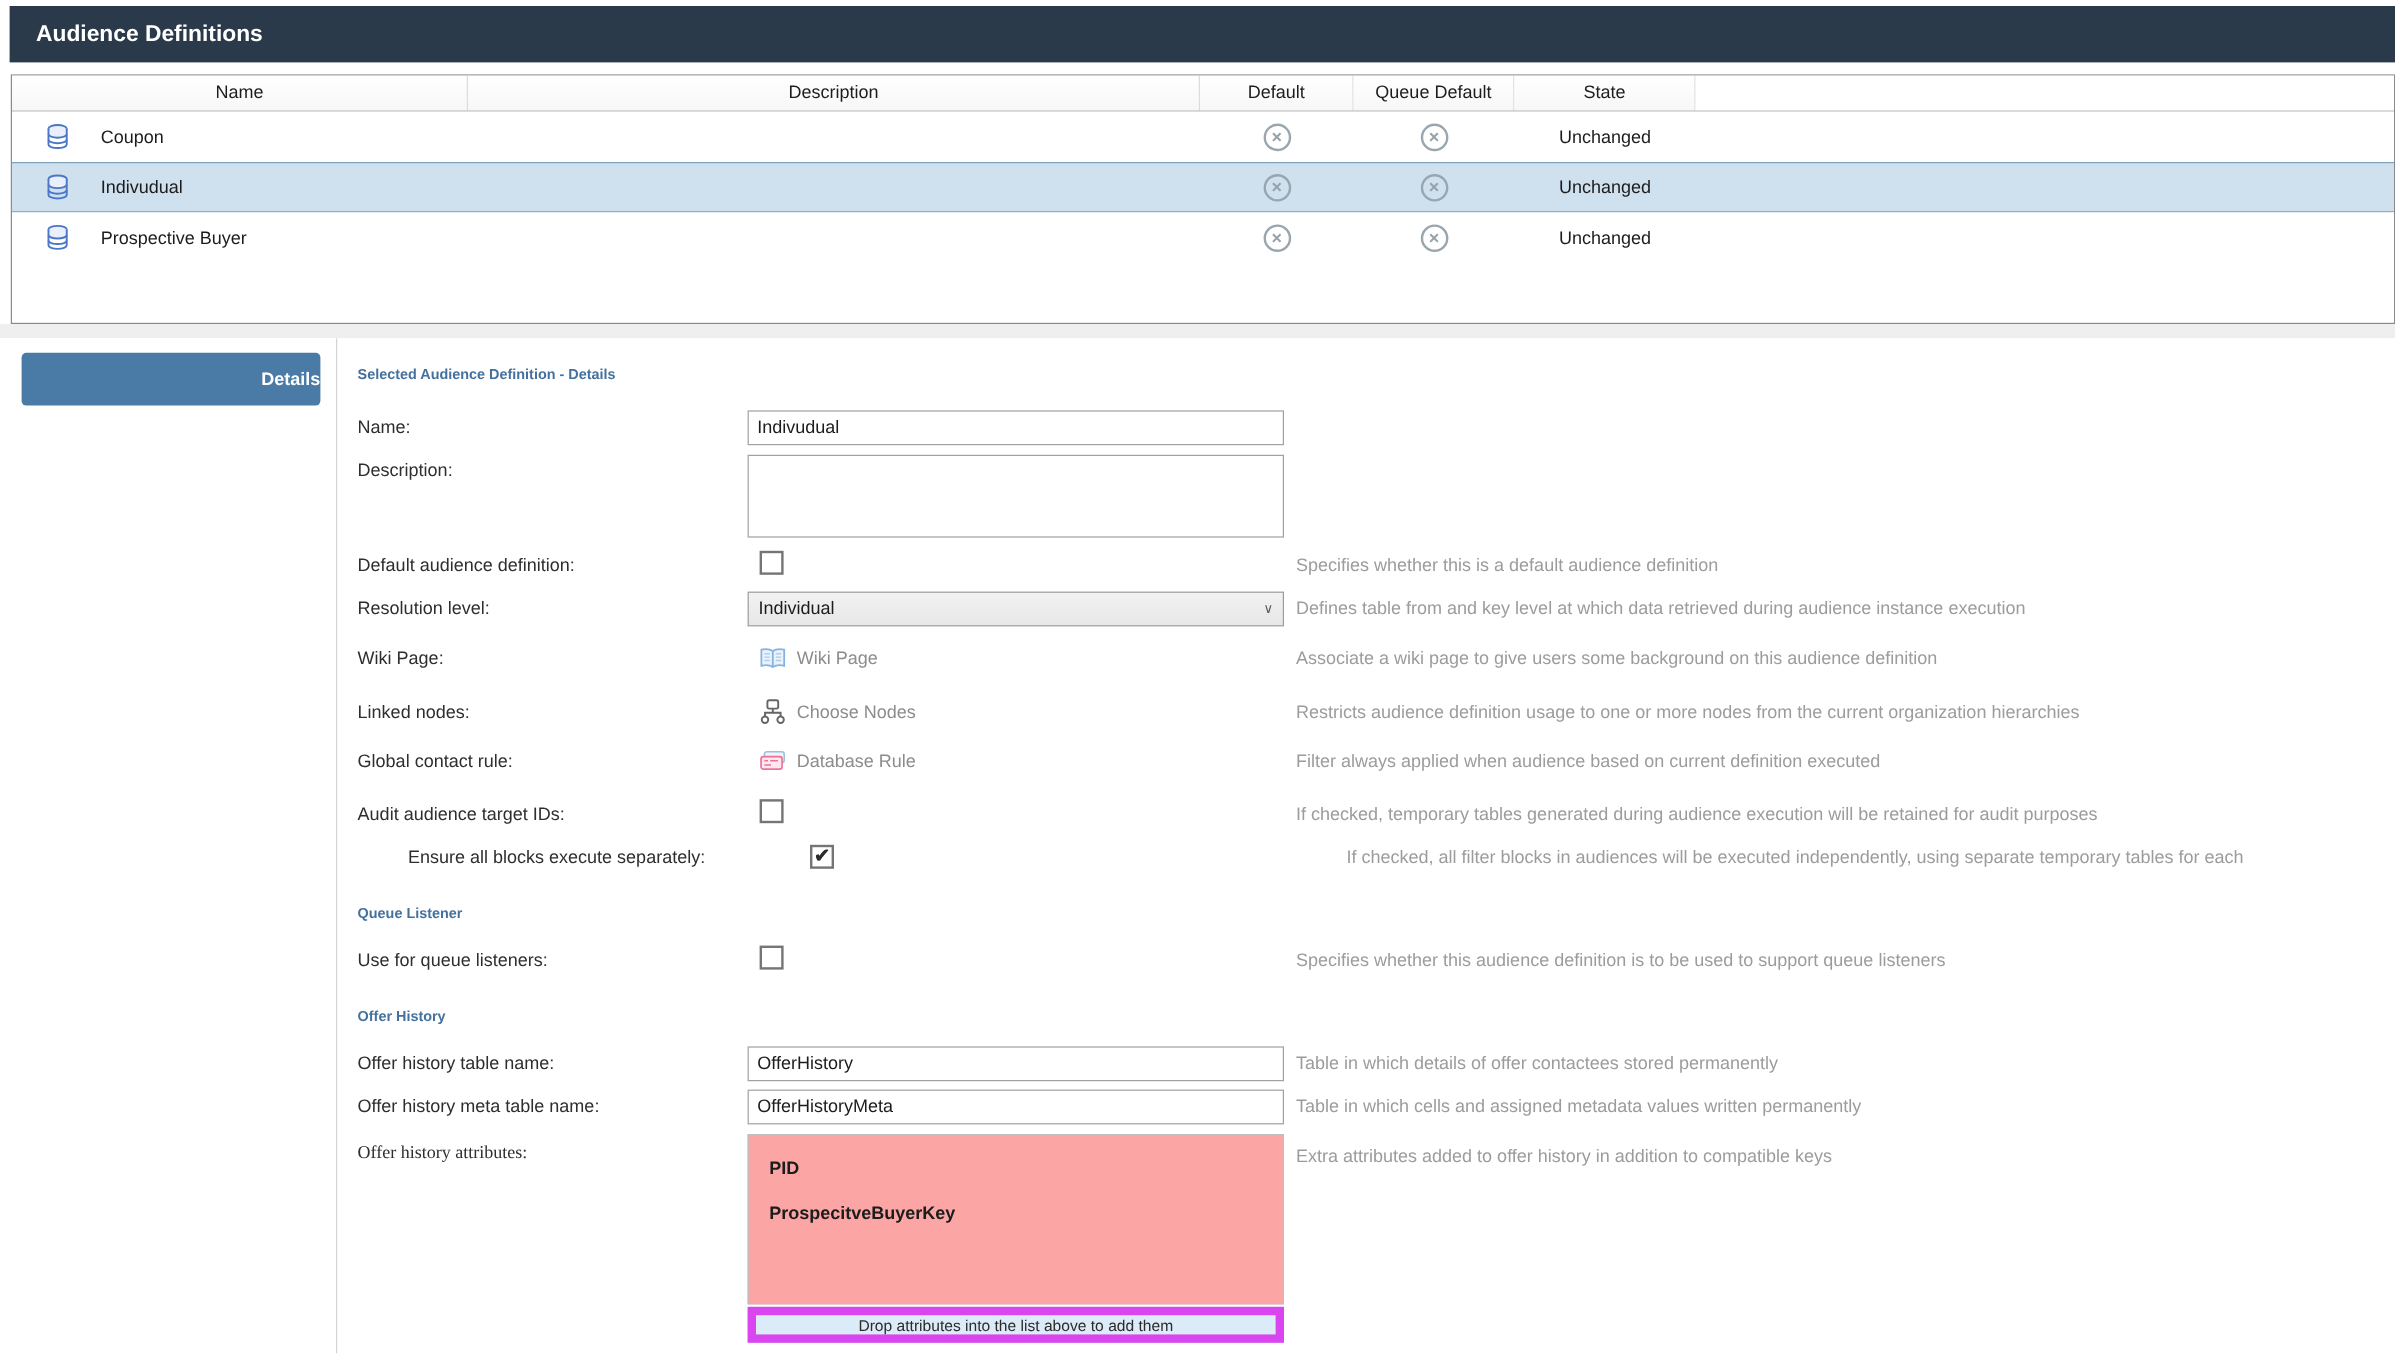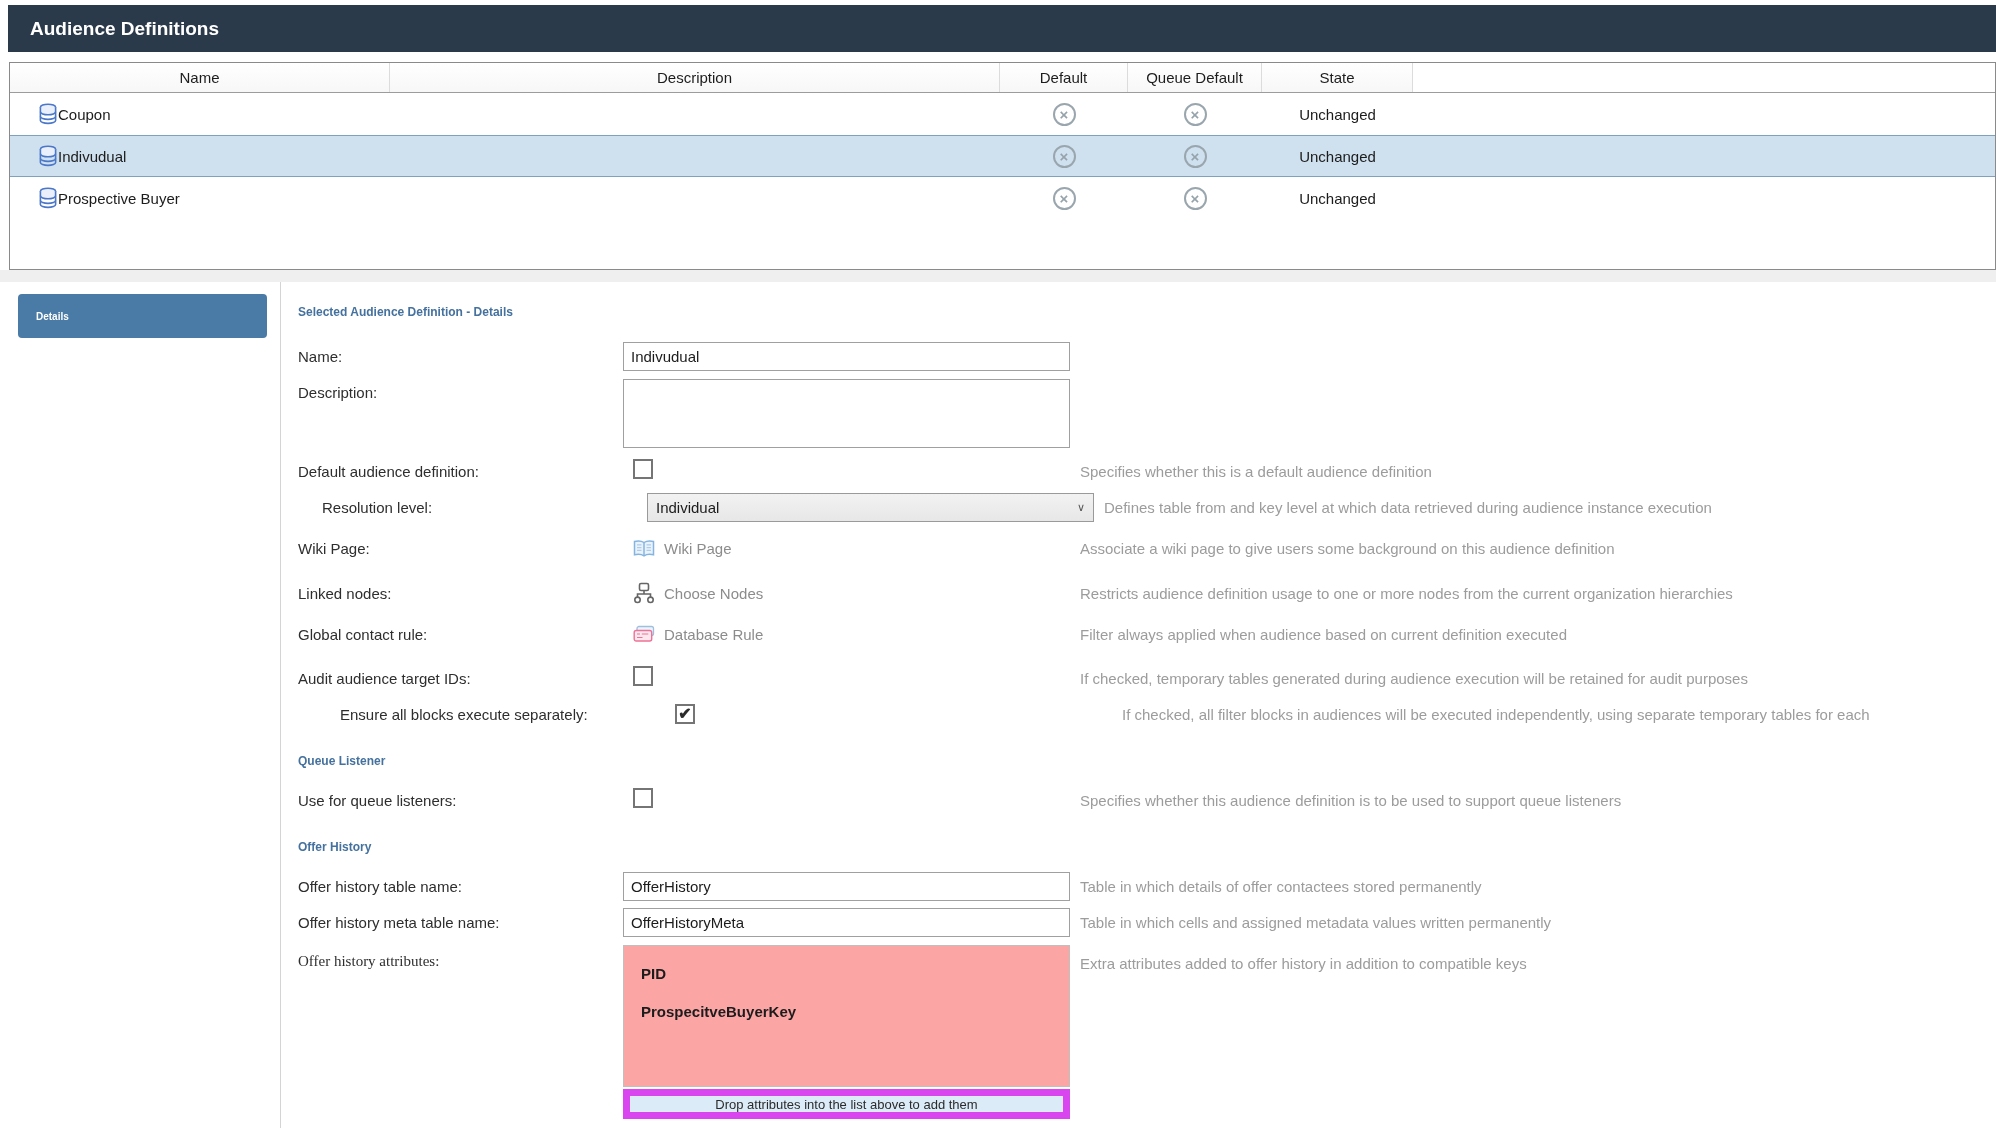--- a/index.html
+++ b/index.html
@@ -49,56 +49,56 @@
   .lrow {
     display: flex; align-items: center; height: 42px;
     border-top: 1px solid transparent; border-bottom: 1px solid transparent;
     background: #fff; cursor: pointer;
   }
   .lrow.selected {
     background: #cfe0ef;
     border-top-color: #7fa1bd; border-bottom-color: #7fa1bd;
   }
   .cell { display: flex; align-items: center; height: 100%; }
-  .c-name { width: 380px; padding-left: 28px; gap: 0; font-size: 15px; color:#1c1c1c; }
+  .c-name { width: 380px; padding-left: 28px; gap: 26px; font-size: 15px; color:#1c1c1c; }
   .c-desc { width: 610px; }
   .c-default { width: 128px; justify-content: center; }
   .c-qdefault { width: 134px; justify-content: center; }
   .c-state { width: 151px; justify-content: center; font-size: 15px; color:#1c1c1c; }
   .circle-x {
     width: 23px; height: 23px; border-radius: 50%;
     border: 2px solid #9aa6ae; color: #96a3ab;
     display: flex; align-items: center; justify-content: center;
     font-size: 15px; line-height: 1; font-weight: bold;
   }
   
   .hgap { height: 12px; background: #efefef; margin-top: 0; }
   .bottom { display: flex; height: 846px; background: #fff; }
   .sidebar { width: 281px; border-right: 1px solid #d4d4d4; padding-top: 12px; background:#fff; }
   .tab {
     margin-left: 18px; width: 249px; height: 44px;
     border-radius: 4px; display: flex; align-items: center; padding-left: 18px;
-    font-size: 10px; cursor: pointer;
+    font-size: 15px; cursor: pointer; justify-content: flex-end;
   }
   .tab.active { background: #4a7aa6; color: #fff; font-weight: bold; }
   .tab.inactive { color: #303030; margin-top: 12px; padding-left: 18px; }
   .main { flex: 1; padding: 23px 0 0 17px; }
   .section-heading { color: #44719e; font-size: 12px; font-weight: bold; height: 20px; }
   .h-details { margin-bottom: 17px; }
   .h-queue { margin: 28px 0 14px 0; }
   .h-offer { margin: 28px 0 12px 0; }
   
   .frow { display: grid; grid-template-columns: 325px 447px 1fr; align-items: center; }
   .frow .flabel { font-size: 15px; color: #2e2e2e; }
   .fhelp { font-size: 15px; color: #9c9c9c; margin-left: 10px; white-space: nowrap; }
   .r-name { height: 29px; margin-bottom: 8px; }
   .r-desc { height: 69px; margin-bottom: 11px; align-items: start; }
   .r-desc .flabel { padding-top: 5px; }
   .r-defaultdef { height: 24px; margin-bottom: 10px; }
-  .r-resolution { height: 29px; margin-bottom: 14px; margin-left: 24px; }
+  .r-resolution { height: 29px; margin-bottom: 14px; }
   .r-wiki { height: 24px; margin-bottom: 21px; }
   .r-nodes { height: 24px; margin-bottom: 17px; }
   .r-dbrule { height: 24px; margin-bottom: 20px; }
   .r-audit { height: 24px; margin-bottom: 12px; }
   .r-ensure { height: 24px; margin-left: 42px; }
   .r-queue { height: 24px; }
   .r-offertable { height: 29px; margin-bottom: 7px; }
   .r-offermeta { height: 29px; margin-bottom: 8px; }
   .r-attrs { align-items: start; }
   .r-attrs .flabel { padding-top: 8px; font-family: Liberation Serif, serif; }

